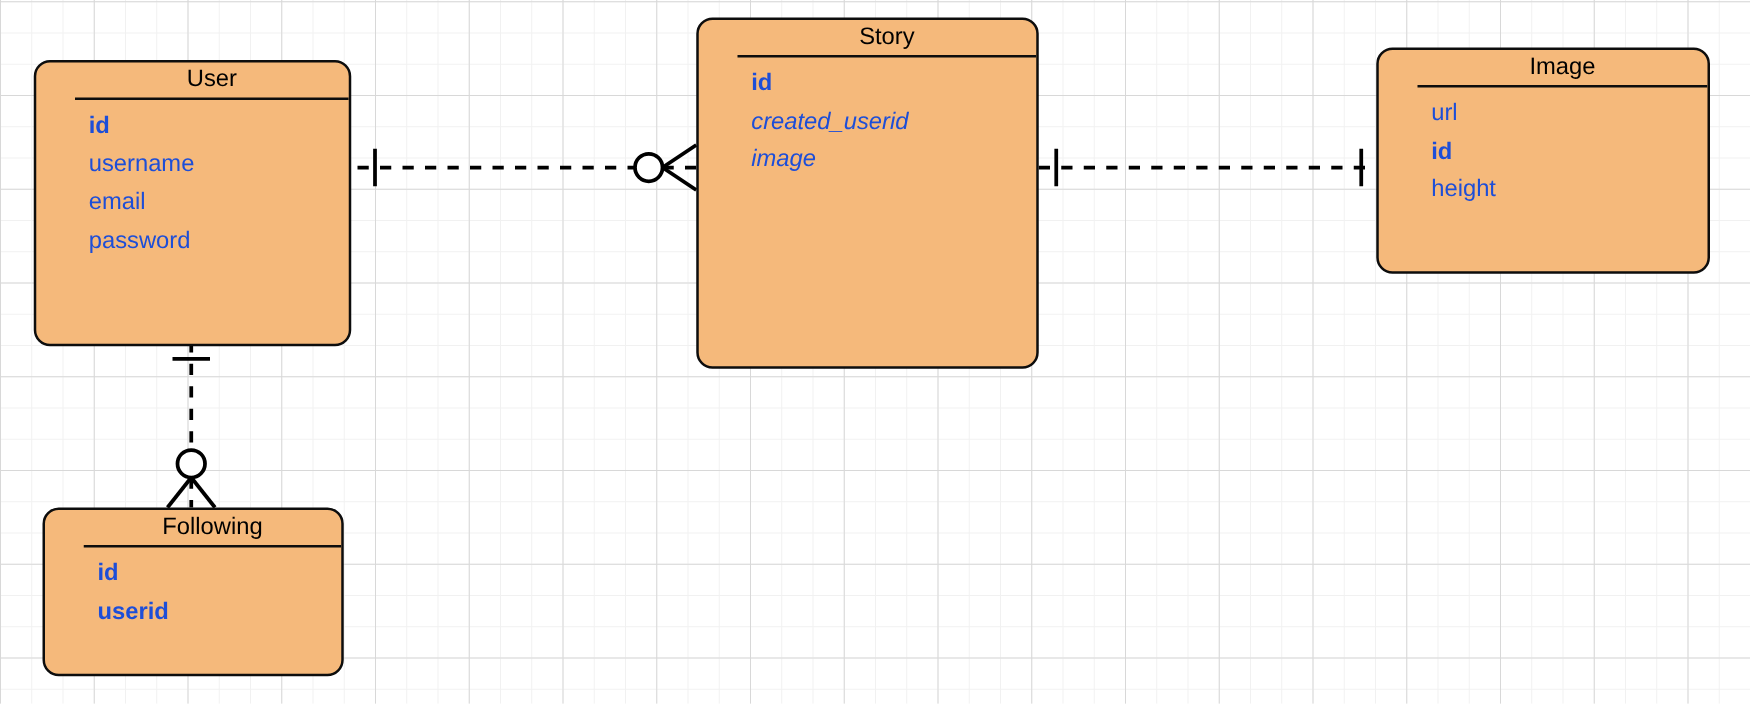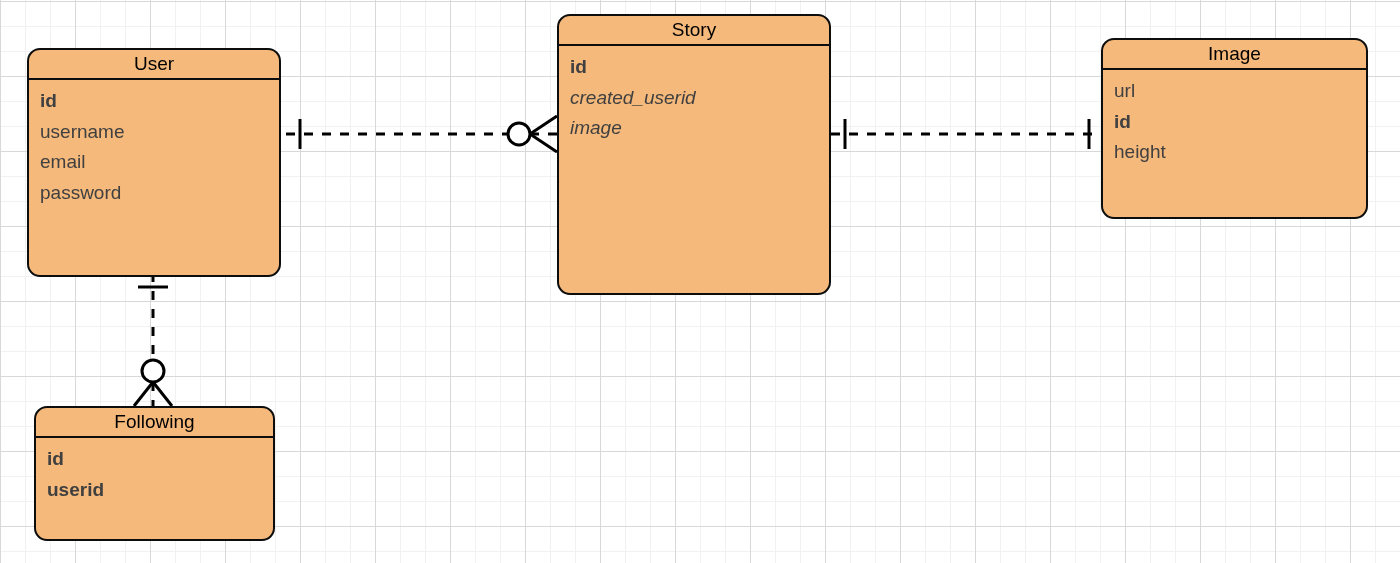--- a/index.html
+++ b/index.html
@@ -37,37 +37,38 @@
     height: 563px;
     pointer-events: none;
   }
   .entity {
     position: absolute;
     box-sizing: border-box;
     background: #f5b97b;
     border: 2.5px solid #0d0d0d;
     border-radius: 13px;
     overflow: hidden;
+    padding-left: 31px;
   }
   .entity-title {
     height: 28px;
     line-height: 28px;
     text-align: center;
     font-size: 19px;
     color: #000000;
     border-bottom: 2.5px solid #0d0d0d;
     white-space: nowrap;
   }
   .attr-list {
     padding: 6px 0 0 11px;
   }
   .attr {
     font-size: 19px;
     line-height: 30.5px;
-    color: #404040;
+    color: #1d4ed8;
     white-space: nowrap;
   }
   .attr.pk { font-weight: bold; }
   .attr.fk { font-style: italic; }
 </style>
 </head>
 <body>
 
 <div id="canvas">
 

